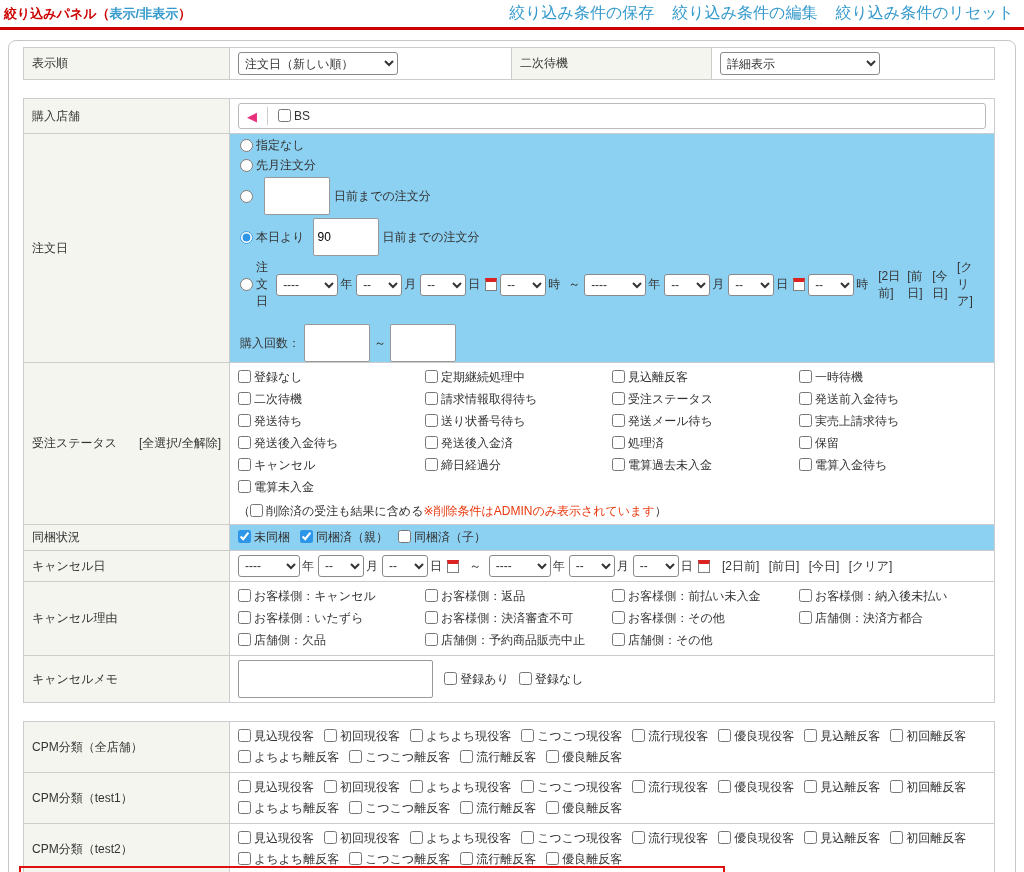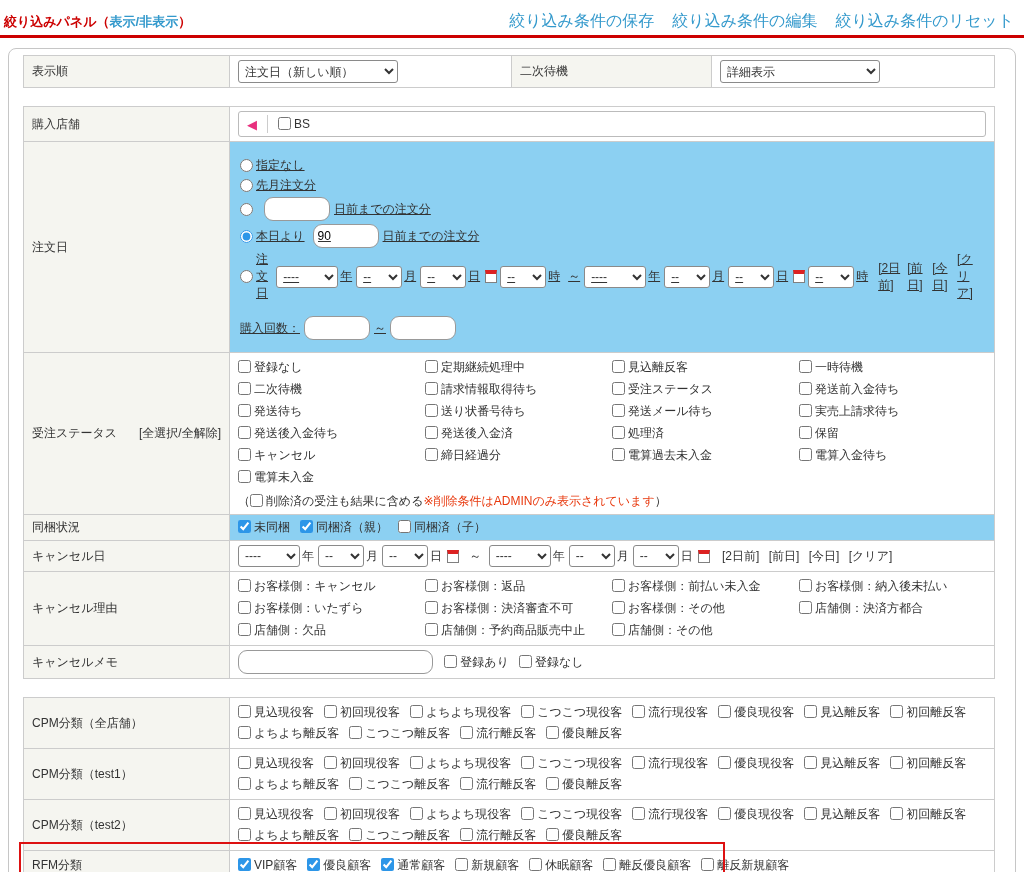--- a/index.html
+++ b/index.html
@@ -4,21 +4,21 @@
 <style>
   * { box-sizing: border-box; }
   html,body { margin:0; padding:0; }
   body {
     width:1024px; height:872px; overflow:hidden;
     background:#ffffff;
     font-family:"Liberation Sans","DejaVu Sans",sans-serif;
     font-size:12px; color:#333;
   }
   
-  .topbar { display:flex; justify-content:space-between; align-items:baseline; padding:11px 6px 2px 4px; }
+  .topbar { display:flex; justify-content:space-between; align-items:baseline; padding:3px 6px 2px 4px; }
   .page-title { font-size:13px; font-weight:bold; color:#cc0000; }
   .page-title .toggle { color:#3399cc; font-weight:bold; cursor:pointer; }
   .top-actions { display:flex; gap:18px; padding-right:4px; }
   .top-actions span { color:#3399cc; font-size:16px; cursor:pointer; }
   .red-divider { height:3px; background:#cc0000; margin:1px 0 0 0; }
 
   
   .panel { margin:10px 8px 0 8px; border:1px solid #c6c6c6; border-radius:8px; background:#fff; padding:6px 13px 20px 13px; min-height:880px; }
   .tabs { display:flex; gap:3px; margin:0 0 14px 2px; }
   .tab { padding:5px 13px 5px 13px; border:1px solid #b3b3b3; border-radius:4px 4px 0 0;
@@ -32,21 +32,21 @@
   td.cnt { background:#fff; }
   td.blue { background:#8cd0f2; }
   .lbl-flex { display:flex; justify-content:space-between; align-items:center; }
   .select-all { color:#333; cursor:pointer; }
 
   
   select.sel { font-size:12px; height:22px; border:1px solid #8a8a8a; border-radius:3px; background:#fff; color:#333; padding:0 2px; }
   select.sel.big { width:160px; height:23px; }
   select.sel.y { width:62px; }
   select.sel.n2 { width:46px; }
-  input[type="text"] { border:1px solid #999; border-radius:9px; height:24px; font-size:12px; padding:0 4px; background:#fff; }
+  input[type="text"] { border:1px solid #999; border-radius:2px; height:38px; font-size:12px; padding:0 4px; background:#fff; }
   input.num { width:66px; }
   input.memo { width:195px; }
   input[type="checkbox"], input[type="radio"] { width:13px; height:13px; margin:0 3px 0 0; vertical-align:-2px; accent-color:#2d96e8; }
   label.cb { margin-right:10px; cursor:pointer; white-space:normal; }
   .unit { margin:0 2px; }
   .tl { margin:0 4px; }
   .qlink { margin-left:6px; color:#333; cursor:pointer; }
 
   
   .radio-line { margin:3px 0; display:flex; align-items:center; flex-wrap:nowrap; }
@@ -129,21 +129,21 @@
         <div class="store-box">
           <span class="arrow-icon">◀</span>
           <span class="vdiv"></span>
           <label class="cb"><input type="checkbox" style=""><span>BS</span></label>
         </div>
       </td>
     </tr>
 
     <tr>
       <td class="lbl">注文日</td>
-      <td class="blue" style="padding:12px 10px;text-decoration:underline;">
+      <td class="blue" style="padding:0 10px;">
         <div class="radio-line">
           <label class="rl">
                 <input type="radio" name="orderdate" style="">
                 <span>指定なし</span>
               </label>
         </div>
         <div class="radio-line">
           <label class="rl">
                 <input type="radio" name="orderdate" style="">
                 <span>先月注文分</span>

